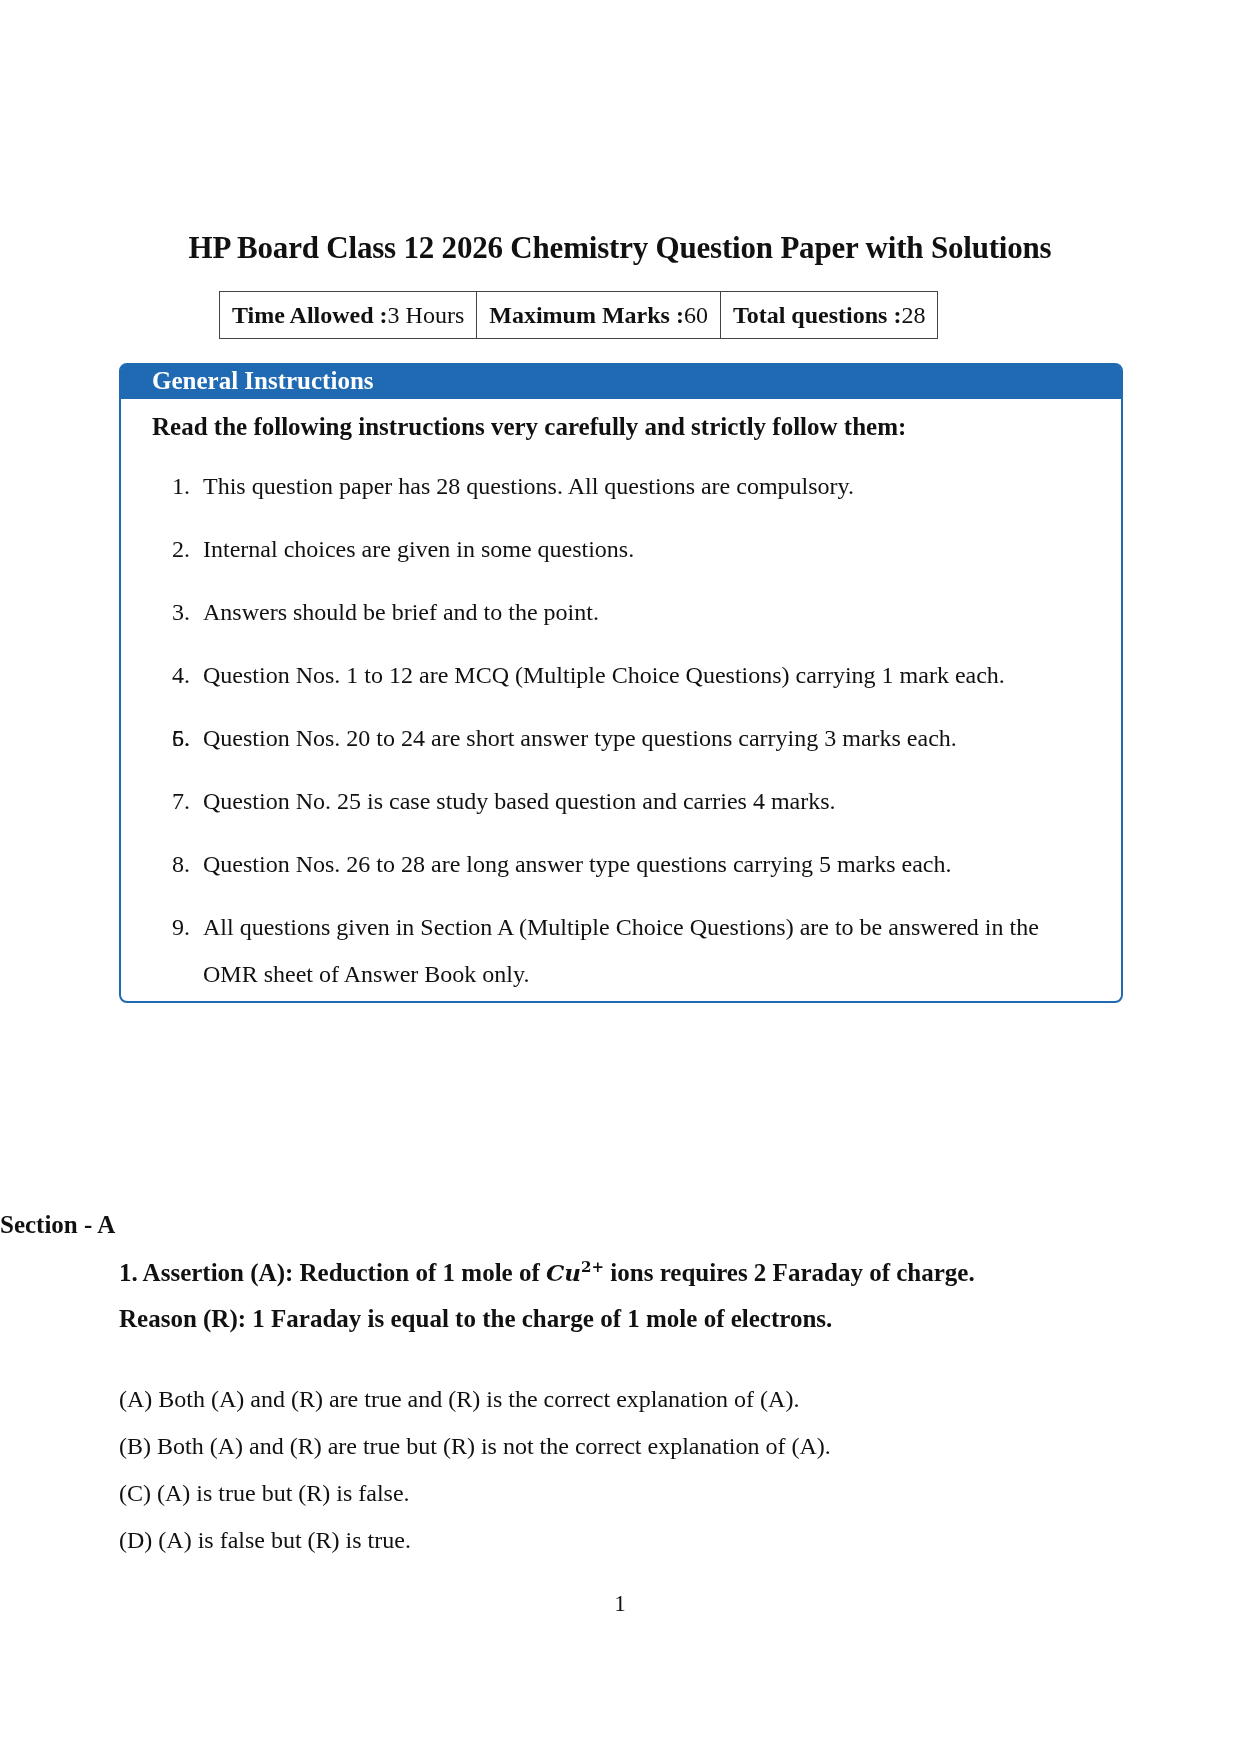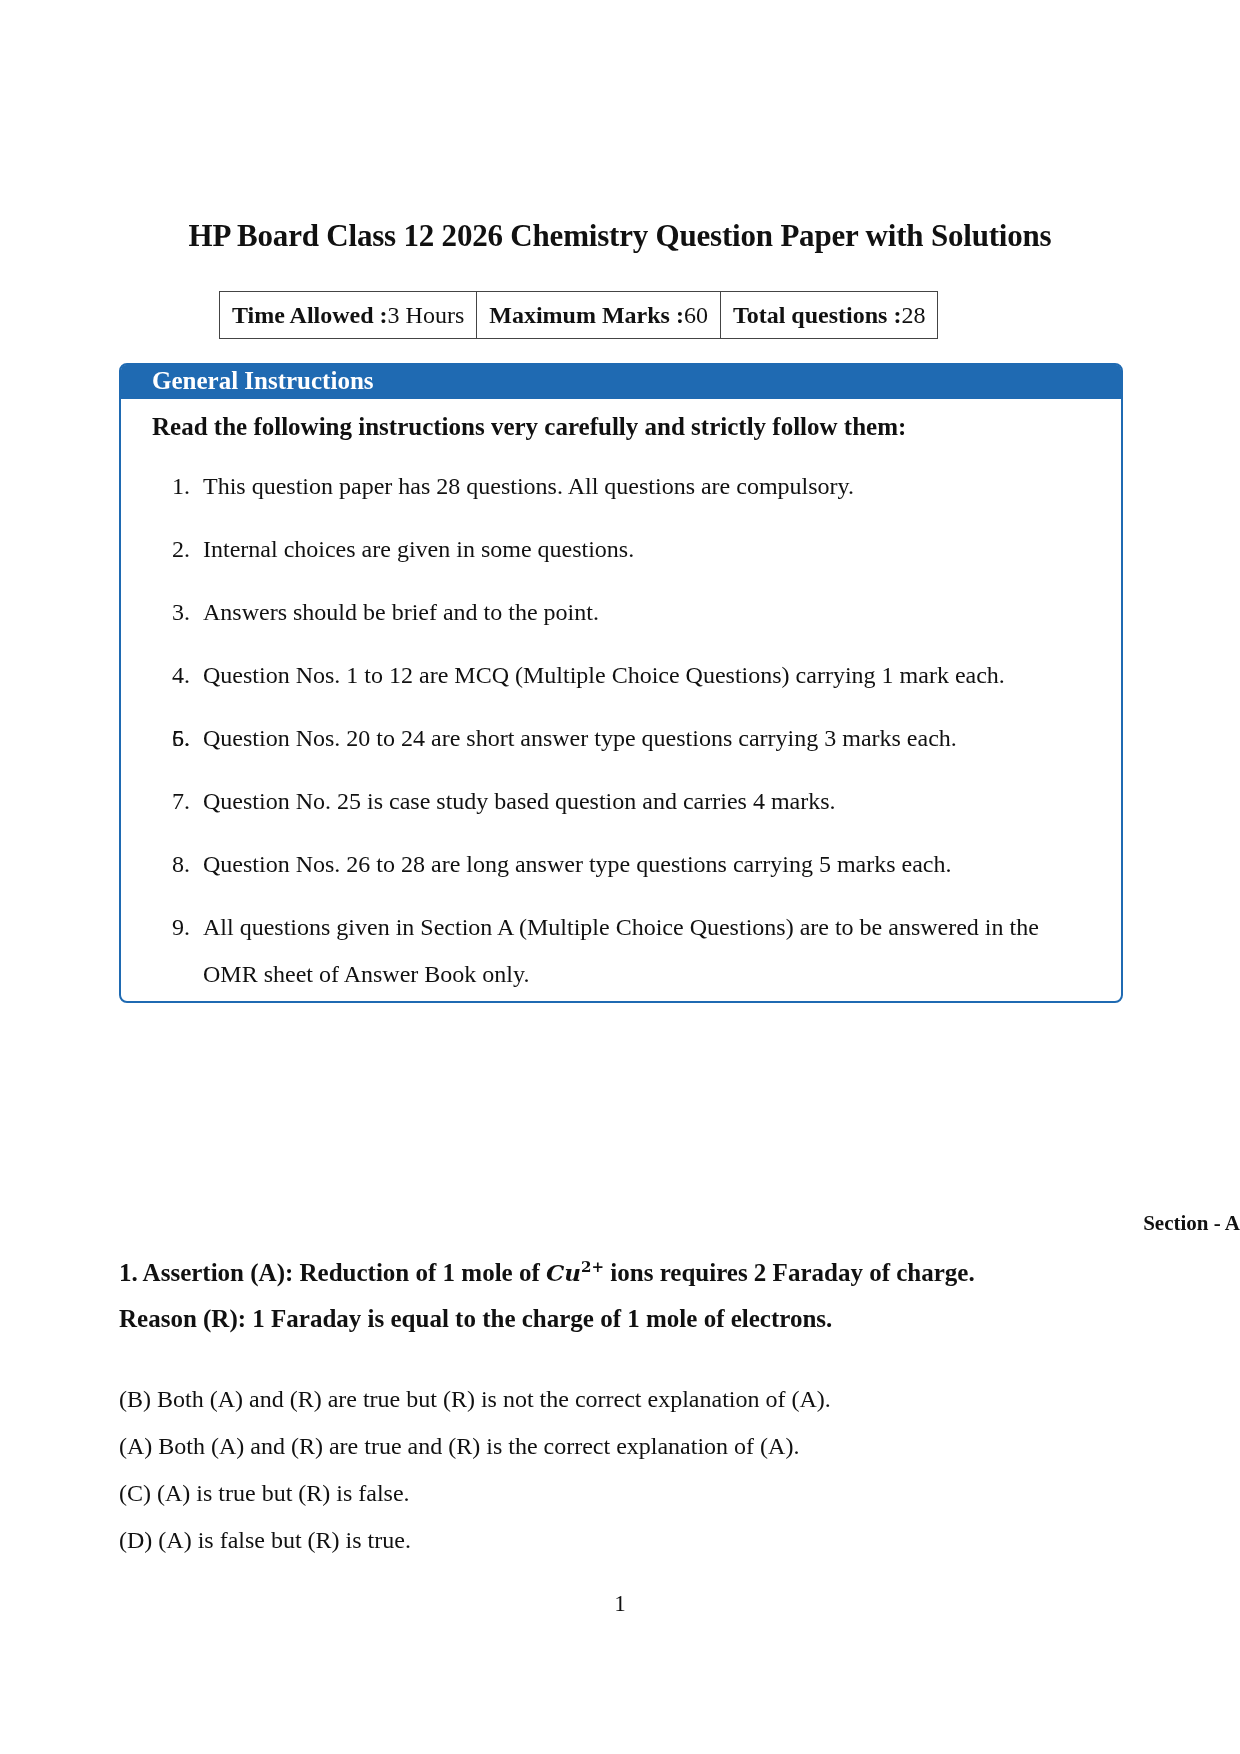--- a/index.html
+++ b/index.html
@@ -1,29 +1,29 @@
 <!DOCTYPE html>
 <html><head>
 <meta charset="utf-8">
 <style>
   html, body { margin:0; padding:0; background:#ffffff; }
   body { width:1240px; height:1754px; position:relative; font-family:"Liberation Serif", "DejaVu Serif", serif; color:#111; }
-  .title { position:absolute; top:218px; left:0; width:1240px; text-align:center; font-size:31px; font-weight:bold; letter-spacing:-0.2px; }
+  .title { position:absolute; top:230px; left:0; width:1240px; text-align:center; font-size:31px; font-weight:bold; letter-spacing:-0.2px; }
   .meta { position:absolute; top:291px; left:219px; height:46px; display:flex; border:1px solid #444; font-size:24px; }
   .meta .cell { padding:0 12px; display:flex; align-items:center; border-right:1px solid #444; white-space:nowrap; }
   .meta .cell:last-child { border-right:none; }
   .meta b { font-weight:bold;text-align:right; }
   .box { position:absolute; top:363px; left:119px; width:1004px; height:640px; border:2px solid #1f6ab2; border-radius:8px; box-sizing:border-box; }
   .box-header { position:absolute; top:0; left:0; right:0; height:34px; background:#1f6ab2; border-radius:5px 5px 0 0; }
   .box-header span { position:absolute; left:31px; top:2px; color:#fff; font-weight:bold; font-size:25px; }
   .lead { position:absolute; top:48px; left:31px; font-size:25px; font-weight:bold; }
   ol.instr { position:absolute; top:98px; left:31px; right:30px; margin:0; padding:0; list-style:none; font-size:24px; }
   ol.instr li { position:relative; padding-left:51px; line-height:47px; margin-bottom:16px; }
   ol.instr li .num { position:absolute; left:20px; }
-  .section { position:absolute; top:1211px; left:0; width:1240px; text-align:right; font-size:21px; font-weight:bold; }
+  .section { position:absolute; top:1211px; left:0; width:1240px; text-align:left; font-size:25px; font-weight:bold; }
   .q { position:absolute; left:119px; font-size:25px; font-weight:bold; }
   .q1 { top:1258px; }
   .q2 { top:1305px; }
   .q .math { font-style:italic; font-weight:bold; font-family:"DejaVu Serif", serif; font-size:23px; }
   .q sup { font-size:15px; font-style:normal; }
   .opts { position:absolute; top:1376px; left:119px; font-size:24px; }
   .opts div { line-height:47px; }
   .pagenum { position:absolute; top:1591px; left:0; width:1240px; text-align:center; font-size:23px; }
 </style>
 </head>
@@ -65,19 +65,19 @@
 </div>
 
 <div class="section">Section - A</div>
 
 <div class="q q1">
   <span>1. Assertion (A): Reduction of 1 mole of </span><span class="math"><span>Cu</span><sup>2+</sup></span><span> ions requires 2 Faraday of charge.</span>
 </div>
 <div class="q q2">Reason (R): 1 Faraday is equal to the charge of 1 mole of electrons.</div>
 
 <div class="opts">
+  <div>(A) Both (A) and (R) are true and (R) is the correct explanation of (A).</div>
   <div>(B) Both (A) and (R) are true but (R) is not the correct explanation of (A).</div>
-  <div>(A) Both (A) and (R) are true and (R) is the correct explanation of (A).</div>
   <div>(C) (A) is true but (R) is false.</div>
   <div>(D) (A) is false but (R) is true.</div>
 </div>
 
 <div class="pagenum">1</div>
 
 </body></html>

